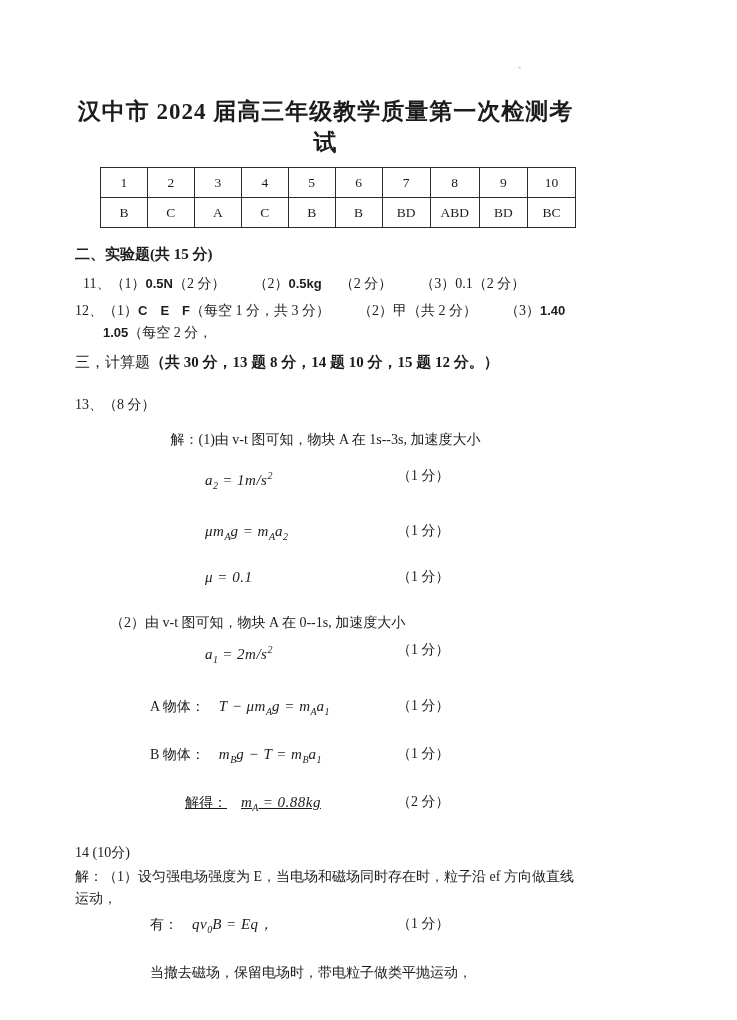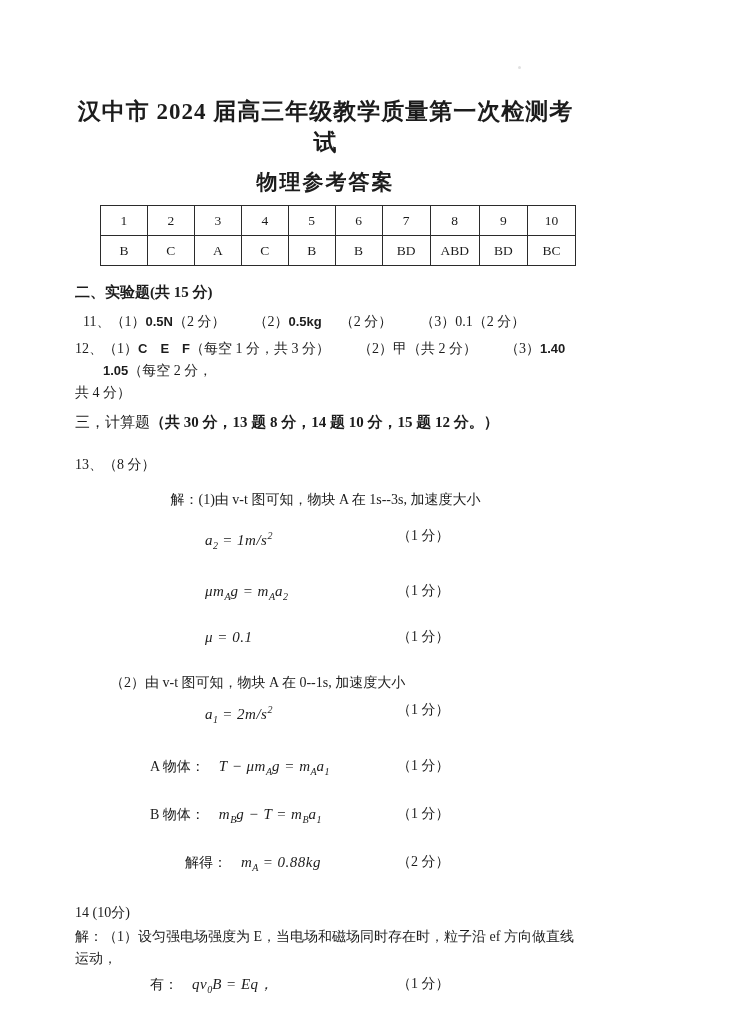--- a/index.html
+++ b/index.html
@@ -40,21 +40,20 @@
 </style>
 </head>
 <body>
 
 <div class="page">
   <div class="artifact" style="left:518px;top:66px;"></div>
 
   <div class="content">
 
     <div class="title1">汉中市 2024 届高三年级教学质量第一次检测考试</div>
-    <div class="title2">物理参考答案</div>
 
 
     <table class="answers">
       <tbody>
           <tr>
         <td>1</td>
         <td>2</td>
         <td>3</td>
         <td>4</td>
         <td>5</td>
@@ -80,21 +79,20 @@
       </table>
 
     <div class="sec-heading h2">二、实验题(共 15 分)</div>
 
     <div class="line q11">
       <span>11、（1）</span><span class="ans">0.5N</span><span>（2 分）</span><span class="gap28"></span><span>（2）</span><span class="ans">0.5kg</span><span class="gap18"></span><span>（2 分）</span><span class="gap28"></span><span>（3）</span><span>0.1</span><span>（2 分）</span>
     </div>
 
     <div class="line q12">
       <span>12、（1）</span><span class="ans">C　E　F</span><span>（每空 1 分，共 3 分）</span><span class="gap28"></span><span>（2）</span><span>甲</span><span>（共 2 分）</span><span class="gap28"></span><span>（3）</span><span class="ans">1.40</span><span class="gap28"></span><span class="ans">1.05</span><span>（每空 2 分，</span>
-      <div>共 4 分）</div>
     </div>
 
     <div class="sec-heading h3">
       <span>三，计算题</span><span class="bold">（共 30 分，13 题 8 分，14 题 10 分，15 题 12 分。）</span>
     </div>
 
     <div class="line" style="margin-top:22px;">13、（8 分）</div>
     <div class="line" style="margin-top:13px;text-align:center;">解：(1)由 v-t 图可知，物块 A 在 1s--3s, 加速度大小</div>
 
     <div class="frow ind130" style="margin-top:15px;">
@@ -117,21 +115,21 @@
       <span class="score">（1 分）</span>
     </div>
     <div class="frow ind75" style="margin-top:26px;">
       <span class="flabel">A 物体：</span><span class="formula">T − μm<sub>A</sub>g = m<sub>A</sub>a<sub>1</sub></span>
       <span class="score">（1 分）</span>
     </div>
     <div class="frow ind75" style="margin-top:22px;">
       <span class="flabel">B 物体：</span><span class="formula">m<sub>B</sub>g − T = m<sub>B</sub>a<sub>1</sub></span>
       <span class="score">（1 分）</span>
     </div>
-    <div class="frow ind110" style="margin-top:22px;">
+    <div class="frow ind110" style="margin-top:22px;text-decoration:underline;">
       <span class="flabel">解得：</span><span class="formula">m<sub>A</sub> = 0.88kg</span>
       <span class="score">（2 分）</span>
     </div>
 
     <div class="line" style="margin-top:24px;">14  (10分)</div>
     <div class="line" style="margin-top:2px;">解：（1）设匀强电场强度为 E，当电场和磁场同时存在时，粒子沿 ef 方向做直线运动，</div>
 
     <div class="frow ind75" style="margin-top:4px;">
       <span class="flabel">有：</span><span class="formula">qv<sub>0</sub>B = Eq，</span>
       <span class="score">（1 分）</span>

